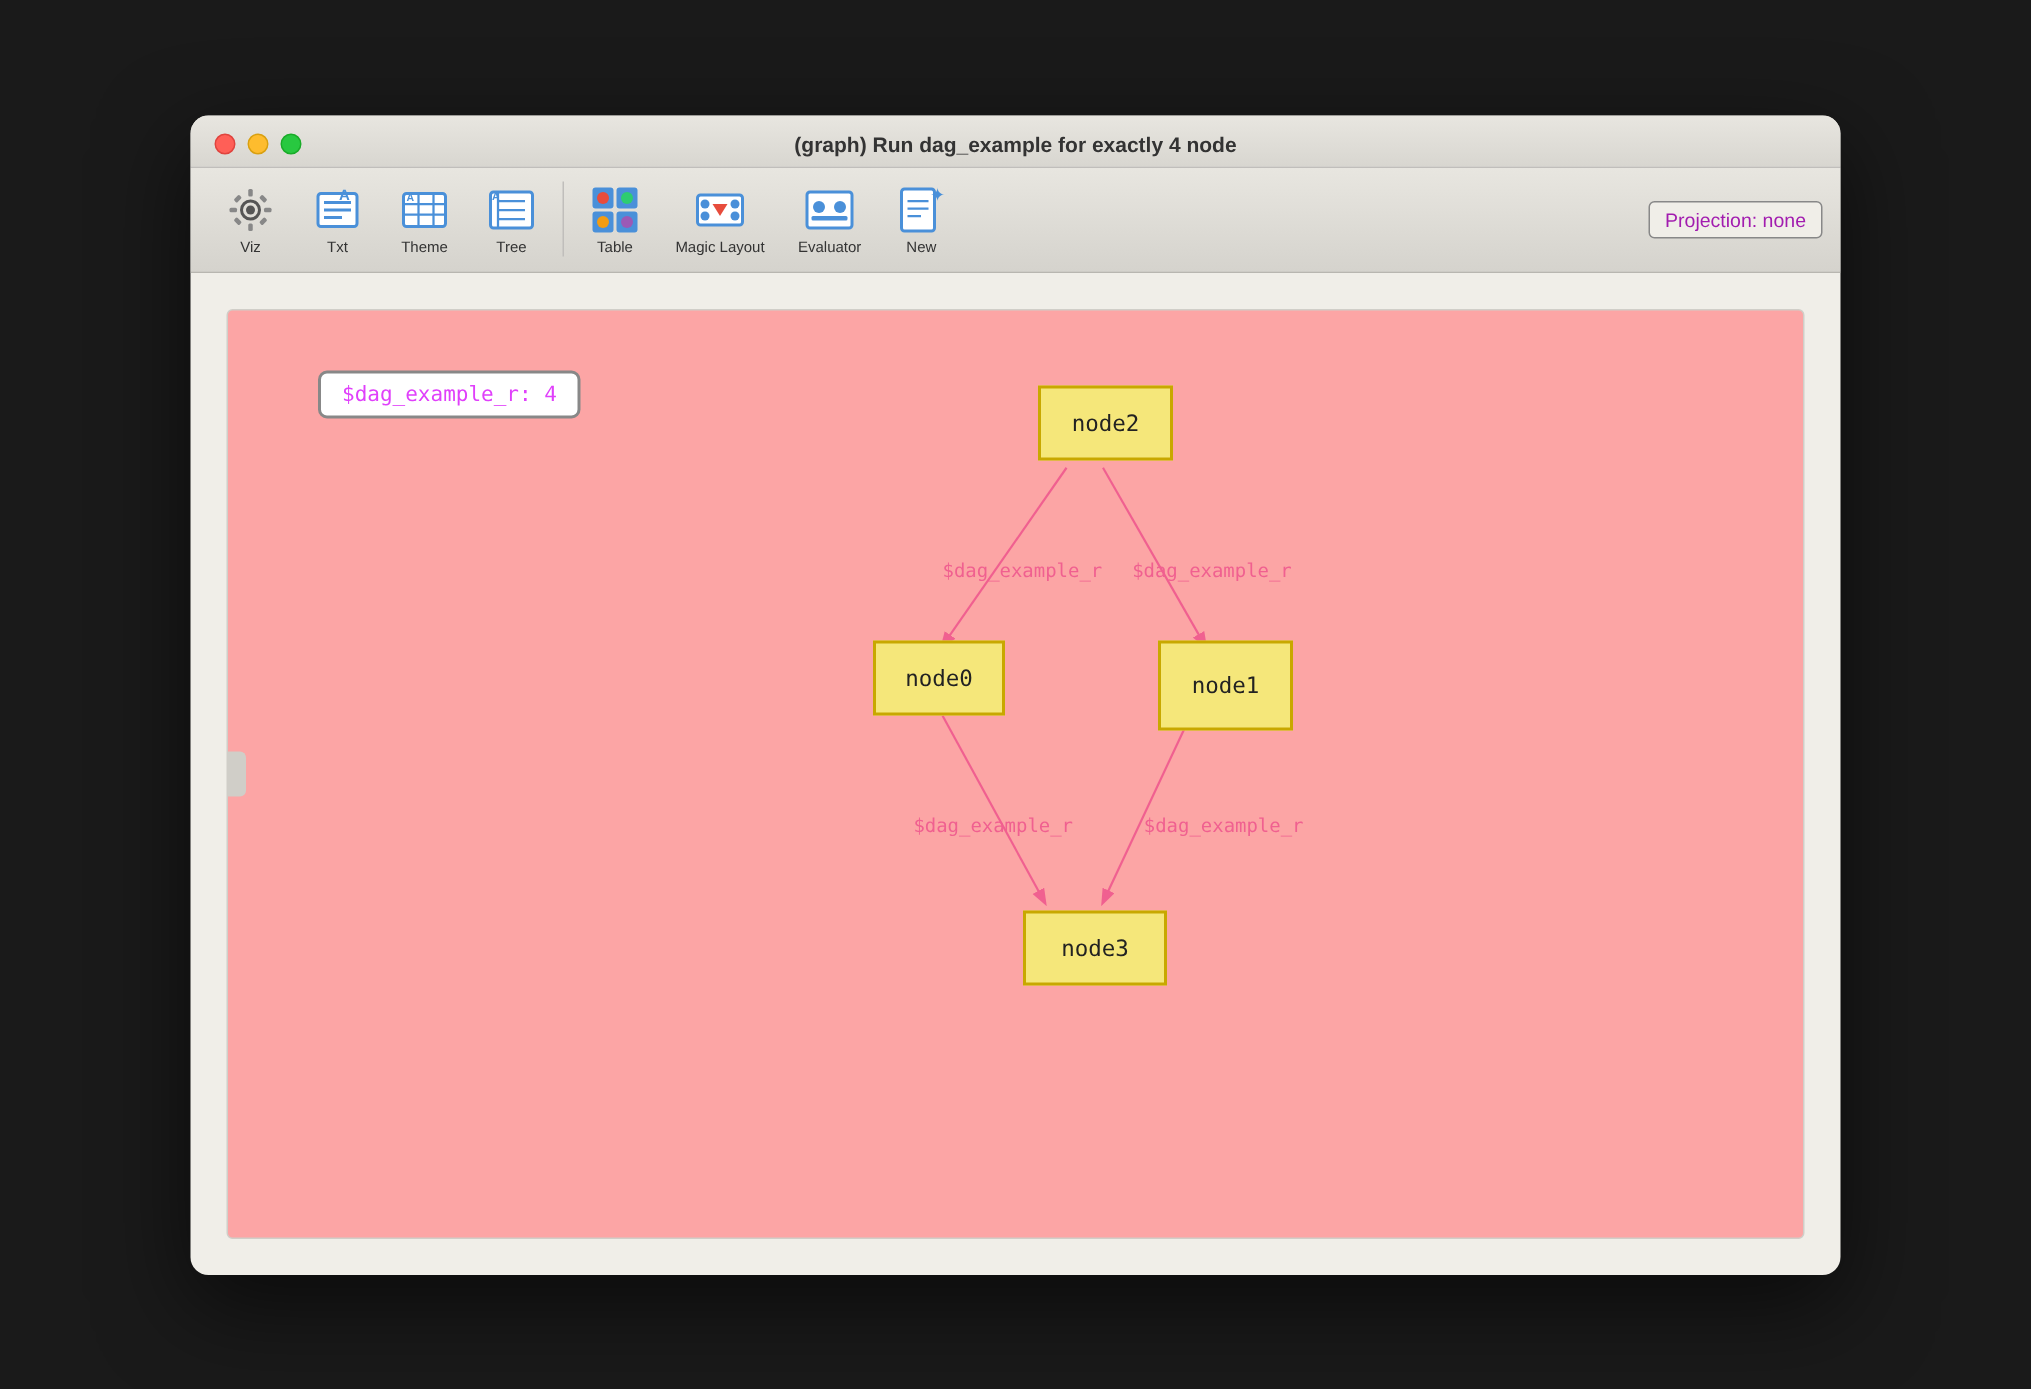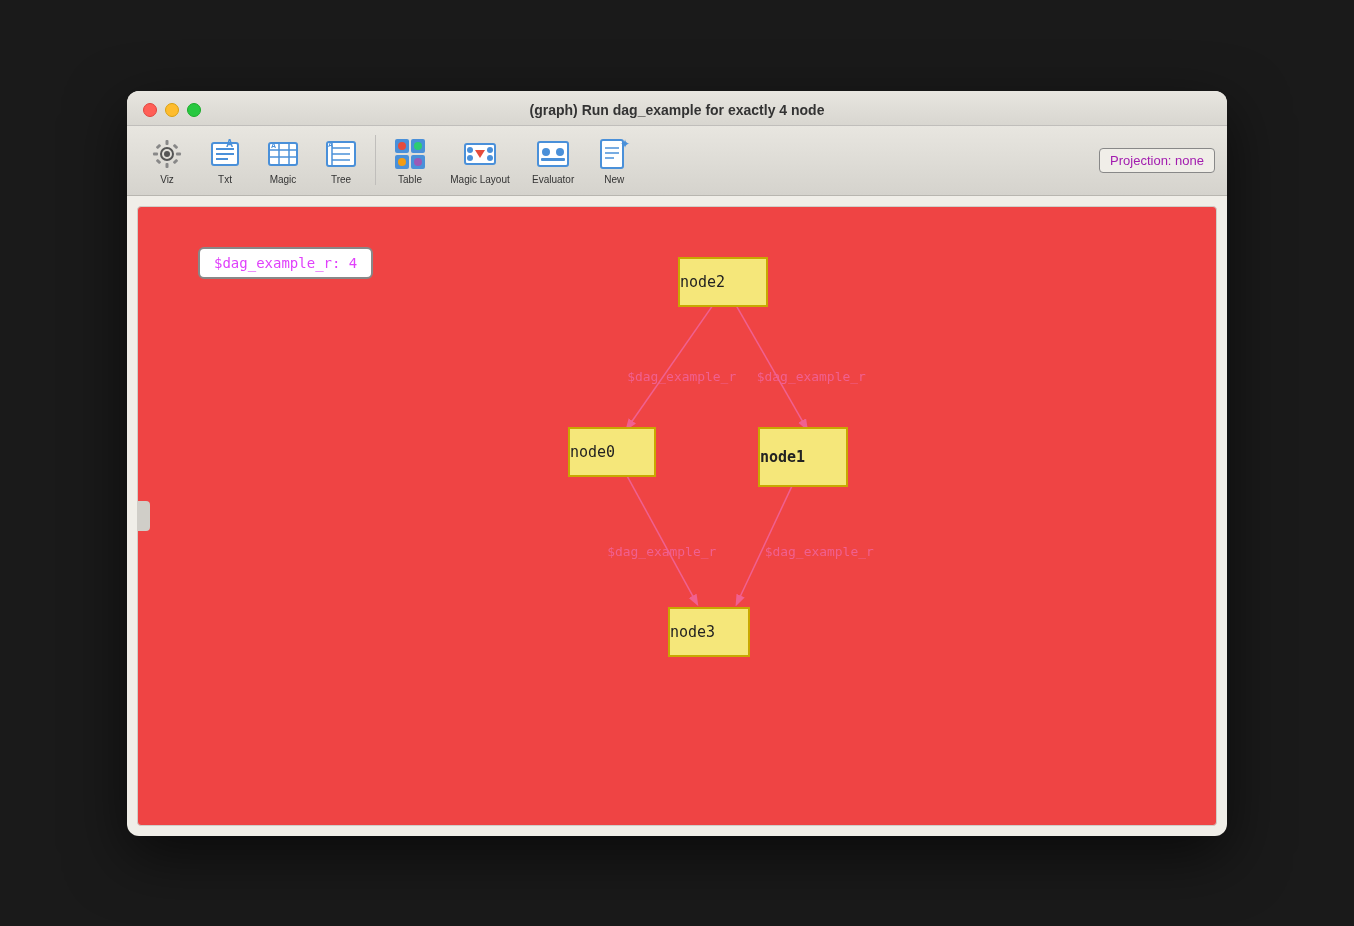--- a/index.html
+++ b/index.html
@@ -100,22 +100,22 @@
       margin-left: auto;
       border: 1px solid #888;
       border-radius: 4px;
       padding: 4px 10px;
       font-size: 13px;
       background: #f0eee8;
       color: #a21caf;
     }
 
     .content-area {
-      background: #ef4444;
-      margin: 10px;
+      background: #fca5a5;
+      margin: 24px;
       border-radius: 4px;
       border: 1px solid #d0cec8;
       min-height: 620px;
       position: relative;
       overflow: hidden;
     }
 
     
     .scroll-handle {
       position: absolute;
@@ -152,20 +152,21 @@
     }
 
     
     .node-box {
       position: absolute;
       background: #f5e77a;
       border: 2px solid #c8a800;
       border-radius: 0;
       display: flex;
       align-items: center;
+      justify-content: center;
       font-size: 15px;
       font-weight: 400;
       color: #222;
       font-family: monospace;
     }
   </style>
 </head>
 <body>
 
 <div class="window">
@@ -219,21 +220,21 @@
       <div class="icon-area">
         <svg width="34" height="34" viewBox="0 0 34 34">
           <rect x="3" y="6" width="28" height="22" rx="2" fill="white" stroke="#4a90d9" stroke-width="2"></rect>
           <line x1="3" y1="13" x2="31" y2="13" stroke="#4a90d9" stroke-width="1.5"></line>
           <line x1="3" y1="20" x2="31" y2="20" stroke="#4a90d9" stroke-width="1.5"></line>
           <line x1="13" y1="6" x2="13" y2="28" stroke="#4a90d9" stroke-width="1.5"></line>
           <line x1="23" y1="6" x2="23" y2="28" stroke="#4a90d9" stroke-width="1.5"></line>
           <text x="5" y="11" font-size="7" fill="#4a90d9" font-weight="bold">A</text>
         </svg>
       </div>
-      <span class="btn-label">Magic</span>
+      <span class="btn-label">Theme</span>
     </button>
 
     <button class="toolbar-btn">
       <div class="icon-area">
         <svg width="34" height="34" viewBox="0 0 34 34">
           <rect x="3" y="5" width="28" height="24" rx="2" fill="white" stroke="#4a90d9" stroke-width="2"></rect>
           <line x1="8" y1="11" x2="26" y2="11" stroke="#4a90d9" stroke-width="1.5"></line>
           <line x1="8" y1="17" x2="26" y2="17" stroke="#4a90d9" stroke-width="1.5"></line>
           <line x1="8" y1="23" x2="26" y2="23" stroke="#4a90d9" stroke-width="1.5"></line>
           <line x1="8" y1="5" x2="8" y2="29" stroke="#4a90d9" stroke-width="1.5"></line>
@@ -335,22 +336,22 @@
     </svg>
 
     <div class="node-box" style="left:540px; top:50px; width:90px; height:50px;">
       <span>node2</span>
     </div>
 
     <div class="node-box" style="left:430px; top:220px; width:88px; height:50px;">
       <span>node0</span>
     </div>
 
-    <div class="node-box" style="left:620px; top:220px; width:90px; height:60px;font-weight:bold;">
+    <div class="node-box" style="left:620px; top:220px; width:90px; height:60px;">
       <span>node1</span>
     </div>
 
-    <div class="node-box" style="left:530px; top:400px; width:82px; height:50px;">
+    <div class="node-box" style="left:530px; top:400px; width:96px; height:50px;">
       <span>node3</span>
     </div>
 
   </div>
 </div>
 
 </body></html>

